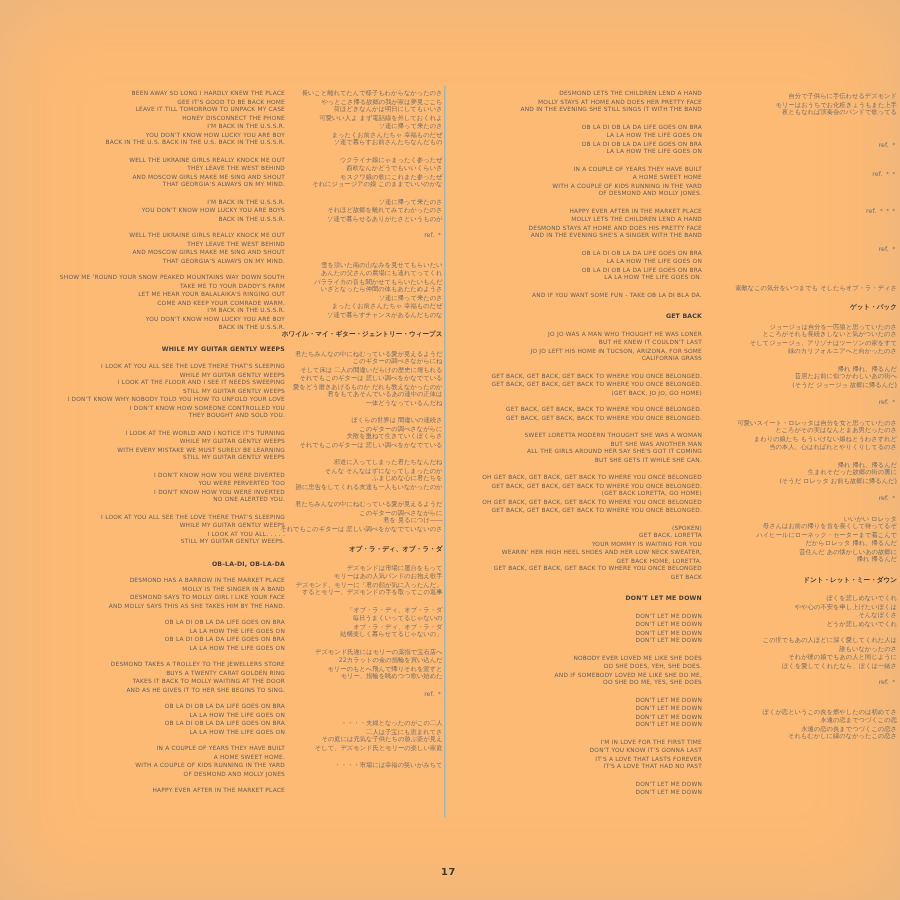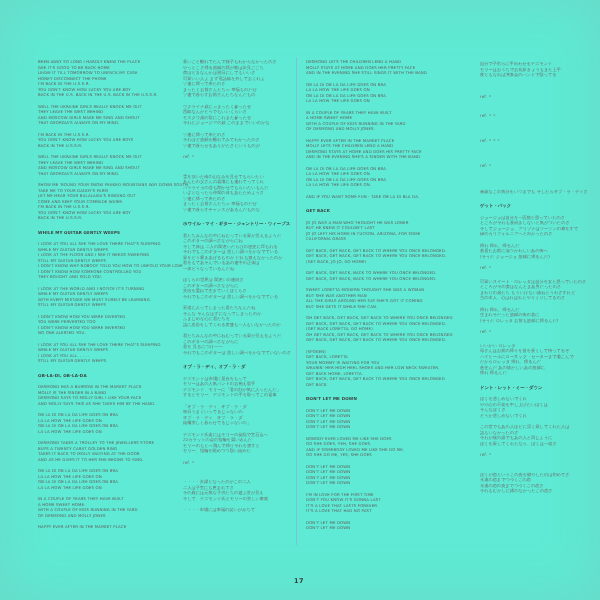--- a/index.html
+++ b/index.html
@@ -15,21 +15,21 @@
   .line{height:5.5px;overflow:visible;}
   .heading{font-weight:bold;font-size:4.1px;margin-top:9px;margin-bottom:6px;}
   .jp .heading{font-size:4.4px;}
   .ref{margin-top:6px;}
   .divider{position:absolute;left:296px;top:57px;width:1.4px;height:488px;border-radius:1px;}
   .page-number{position:absolute;left:294px;top:577px;font-size:6.5px;letter-spacing:.4px;font-weight:bold;}
 </style>
 </head>
 <body>
 
-<div class="sheet" id="sheet" style="background: #5eead4;">
+<div class="sheet" id="sheet" style="background: #fdba74; text-align: right;">
   <div class="divider" id="divider" style="background: rgb(127, 190, 221);"></div>
   <div class="page-number" id="page-number" style="color: rgb(58, 58, 58);">17</div>
 <div class="col" style="left: 38px; top: 59px; width: 152px; color: rgb(99, 99, 99);">
       <div class="stanza">
         <div class="line">BEEN AWAY SO LONG I HARDLY KNEW THE PLACE</div>
         <div class="line">GEE  IT'S GOOD TO BE BACK HOME</div>
         <div class="line">LEAVE IT TILL TOMORROW TO UNPACK MY CASE</div>
         <div class="line">HONEY DISCONNECT THE PHONE</div>
         <div class="line">I'M BACK IN THE U.S.S.R.</div>
         <div class="line">YOU DON'T KNOW HOW LUCKY YOU ARE BOY</div>

